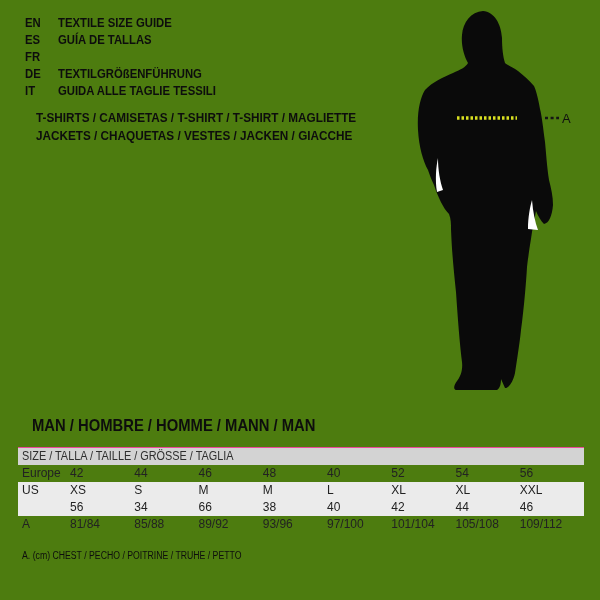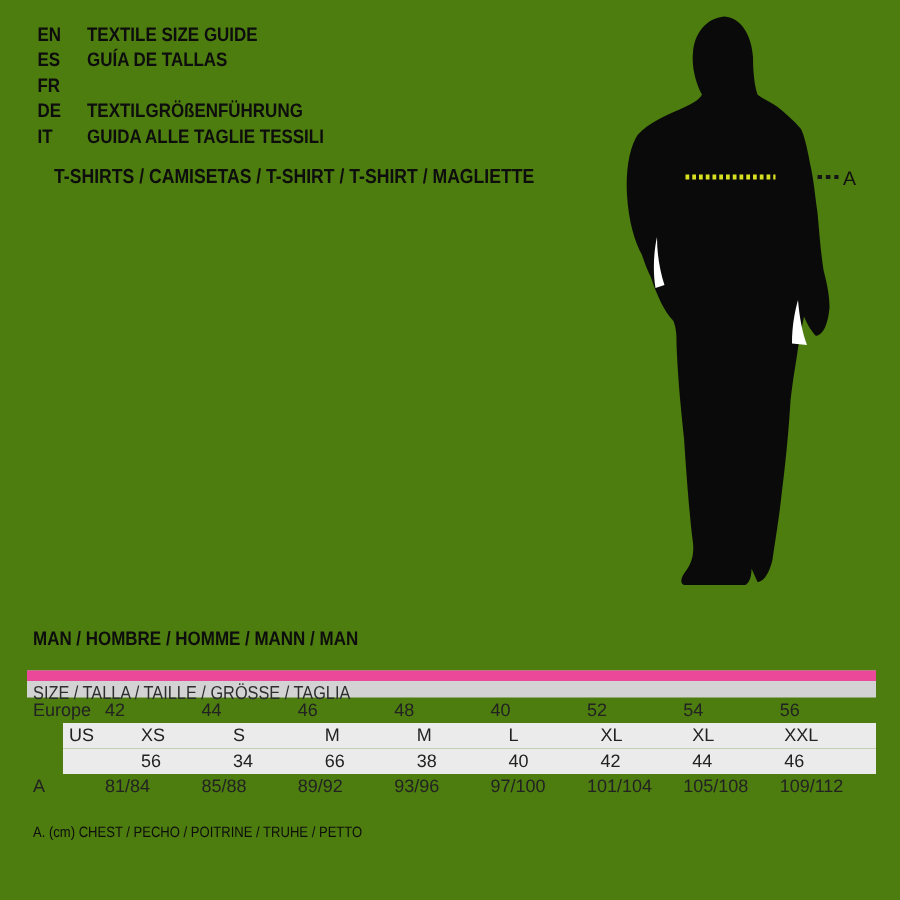--- a/index.html
+++ b/index.html
@@ -15,30 +15,30 @@
   .lang-code { width:33px; flex:0 0 33px; }
 
   
   .product-lines { position:absolute; left:20px; top:109px; font-weight:bold; font-size:13.5px;margin-left:16px; }
   .product-line { height:18px; line-height:18px; }
 
   
   .figure-svg { position:absolute; left:410px; top:0; }
 
   
-  .section-title { position:absolute; left:22px; top:418px; font-size:13px; font-weight:bold; line-height:15px; }
+  .section-title { position:absolute; left:32px; top:418px; font-size:17px; font-weight:bold; line-height:15px; }
 
   
   .size-table { position:absolute; left:18px; top:447px; width:566px; font-size:12px; color:#222; }
   .t-header {
-    height:18px; line-height:17px; background:#d3d3d3; border-top:7px solid #ec4899;
+    height:18px; line-height:17px; background:#d3d3d3; border-top:1px solid #ec4899;
     padding-left:4px; font-size:12.5px; color:#2e2e2e; box-sizing:border-box;
   }
   .t-row { display:flex; height:17px; line-height:17px; }
-  .t-row.shaded { background:#ebebeb;margin-left:24px; }
+  .t-row.shaded { background:#ebebeb; }
   .t-label { width:52px; flex:0 0 52px; padding-left:4px; box-sizing:border-box; }
   .t-cell { flex:1; text-align:left; }
 
   
   .footnote { position:absolute; left:22px; top:550px; font-size:10px; font-weight:normal; }
 </style>
 </head>
 <body>
 
 <div class="page">
@@ -60,20 +60,21 @@
       <span><span class="cond">TEXTILGRÖßENFÜHRUNG</span></span>
     </div>
     <div class="lang-row">
       <span class="lang-code"><span class="cond">IT</span></span>
       <span><span class="cond">GUIDA ALLE TAGLIE TESSILI</span></span>
     </div>
   </div>
 
   <div class="product-lines">
     <div class="product-line"><span class="cond">T-SHIRTS / CAMISETAS / T-SHIRT / T-SHIRT / MAGLIETTE</span></div>
+    <div class="product-line"><span class="cond">JACKETS / CHAQUETAS / VESTES / JACKEN / GIACCHE</span></div>
   </div>
 
   <svg class="figure-svg" width="190" height="392" viewBox="0 0 190 392" aria-hidden="true">
     <path fill="#0a0a0a" d="
       M73,11
       C61,12 53,22 52,35
       C51,45 54,56 58,63
       C56,67 50,70 43,73
       C34,77 22,82 15,90
       C10,98 7,112 8,130

